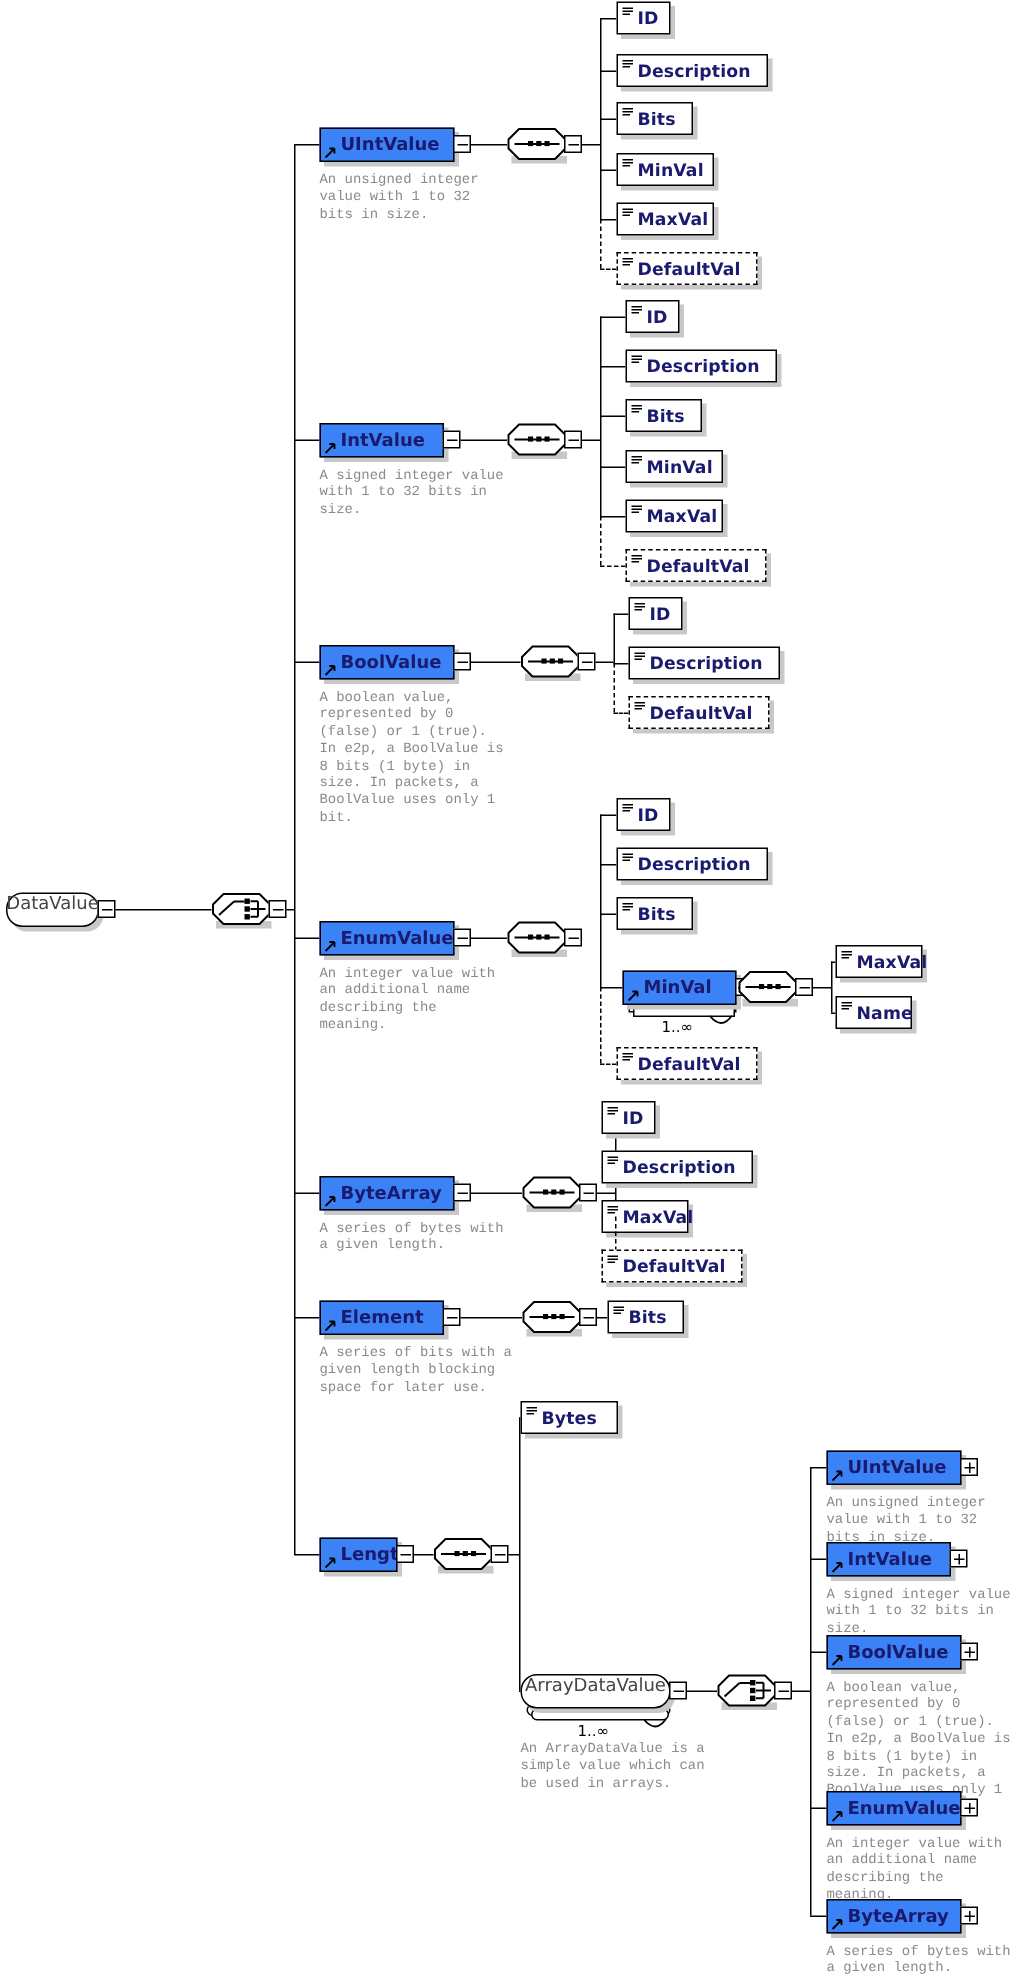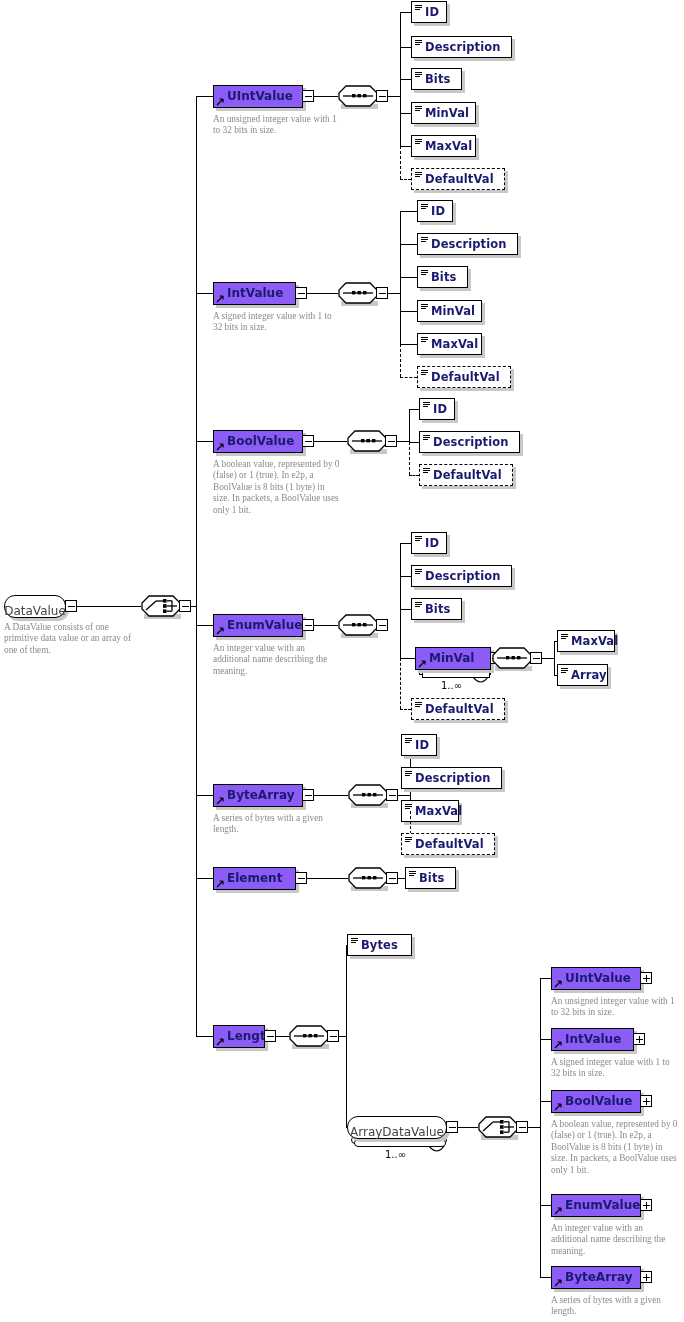--- a/index.html
+++ b/index.html
@@ -32,40 +32,40 @@
   .ebox .glyph i{display:block;background:#000;height:1px;margin-bottom:1px;}
   .ebox .glyph i:nth-child(1){width:7px;}
   .ebox .glyph i:nth-child(2){width:7px;}
   .ebox .glyph i:nth-child(3){width:5px;}
 
   .ebox.optional{border-style:dashed;border-width:1.4px;}
 
   
   .tbox{
     position:absolute;box-sizing:border-box;
-    border:1.6px solid #000;background:#8b5cf6;height:23px;
+    border:1.6px solid #000;background:#3b82f6;height:23px;
     box-shadow:3px 3px 0 0 #c8c8c8;
     display:flex;align-items:center;
     padding-left:13px;
     white-space:nowrap;
   }
   .tbox .lbl{font-size:12px;font-weight:bold;color:#1a1a6e;line-height:12px;}
   .tbox .arrow{
     position:absolute;left:2px;bottom:1px;width:9px;height:9px;
     font-size:9px;line-height:9px;color:#000;
   }
   .tbox .arrow svg{display:block;}
 
   
   .rbox{
     position:absolute;box-sizing:border-box;
     border:1.6px solid #000;background:#fff;height:23px;
     border-radius:11px;
     box-shadow:3px 3px 0 0 #c8c8c8;
-    display:flex;align-items:flex-end;justify-content:center;
+    display:flex;align-items:flex-start;justify-content:center;
     padding:0 10px;white-space:nowrap;
   }
   .rbox .lbl{font-size:12px;color:#444;line-height:12px;}
 
   
   .toggle{
     position:absolute;width:12px;height:12px;box-sizing:border-box;
     border:1.3px solid #000;background:#fff;
     display:flex;align-items:center;justify-content:center;
     font-size:11px;line-height:9px;font-weight:bold;color:#000;
@@ -88,40 +88,39 @@
   
   .ln{position:absolute;background:#000;}
   .lnh{height:1.2px;}
   .lnv{width:1.2px;}
   .dash-h{position:absolute;height:0;border-top:1.3px dashed #000;}
   .dash-v{position:absolute;width:0;border-left:1.3px dashed #000;}
 
   
   .desc{
     position:absolute;color:#8a8a8a;font-size:9.3px;line-height:11.4px;
-    font-family:Liberation Serif, serif;
+    font-family:Liberation Mono, monospace;
   }
   
   .card{
     position:absolute;color:#000;font-size:10px;line-height:10px;
     font-family:"DejaVu Sans",sans-serif;
   }
   .curve{position:absolute;}
 </style>
 </head>
 <body>
 
 <div id="canvas">
     <div class="rbox" style="left: 4px; top: 594.5px; width: 62px;">
       <span class="lbl">DataValue</span>
     </div>
     <div class="toggle" style="left: 65px; top: 600px;">
       <div class="h" style="left: 1.5px; top: 4.5px;"></div>
     </div>
-    <div class="desc" style="left: 4px; top: 622px; width: 128px;">A DataValue consists of one primitive data value or an array of one of them.</div>
     <div class="ln lnh" style="left: 77px; top: 606px; width: 64px;"></div>
     <div class="comp" style="left: 141px; top: 594px;">
       <svg width="44" height="28" viewBox="0 0 44 28">
         <path d="M9 25 L3 25 L3 20 L9 20 L34 20 L40 20 L40 25 L34 25 Z" fill="#c8c8c8" stroke="none"></path>
         <path d="M8 2 L32 2 L39 9 L39 15 L32 22 L8 22 L1 15 L1 9 Z" fill="#fff" stroke="#000" stroke-width="1.3"></path>
         <line x1="5" y1="16" x2="15" y2="7" stroke="#000" stroke-width="1.3"></line>
         <line x1="15" y1="7" x2="22" y2="7" stroke="#000" stroke-width="1.3"></line>
         <rect x="22" y="5" width="3.6" height="3.6" fill="#000"></rect>
         <rect x="22" y="10.2" width="3.6" height="3.6" fill="#000"></rect>
         <rect x="22" y="15.4" width="3.6" height="3.6" fill="#000"></rect>
@@ -460,21 +459,21 @@
       </div>
       <span class="lbl">MaxVal</span>
     </div>
     <div class="ln lnh" style="left: 554px; top: 675px; width: 3px;"></div>
     <div class="ebox" style="left: 557px; top: 664px; width: 51px;">
       <div class="glyph">
         <i></i>
         <i></i>
         <i></i>
       </div>
-      <span class="lbl">Array</span>
+      <span class="lbl">Name</span>
     </div>
     <div class="dash-v" style="left: 400px; top: 658px; height: 51px;"></div>
     <div class="dash-h" style="left: 400px; top: 709px; width: 11px;"></div>
     <div class="ebox optional" style="left: 411px; top: 698px; width: 94px;">
       <div class="glyph">
         <i></i>
         <i></i>
         <i></i>
       </div>
       <span class="lbl">DefaultVal</span>
@@ -550,20 +549,21 @@
       <span class="arrow">
         <svg width="9" height="9" viewBox="0 0 9 9">
           <path d="M1 8 L7 2 M7 2 L3.6 2 M7 2 L7 5.4" stroke="#000" stroke-width="1.2" fill="none"></path>
         </svg>
       </span>
       <span class="lbl">Element</span>
     </div>
     <div class="toggle" style="left: 295px; top: 872px;">
       <div class="h" style="left: 1.5px; top: 4.5px;"></div>
     </div>
+    <div class="desc" style="left: 213px; top: 896px; width: 135px;">A series of bits with a given length blocking space for later use.</div>
     <div class="ln lnh" style="left: 307px; top: 878px; width: 41px;"></div>
     <div class="comp" style="left: 348px; top: 866px;">
       <svg width="44" height="28" viewBox="0 0 44 28">
         <path d="M9 25 L3 25 L3 20 L9 20 L34 20 L40 20 L40 25 L34 25 Z" fill="#c8c8c8" stroke="none"></path>
         <path d="M8 2 L32 2 L39 9 L39 15 L32 22 L8 22 L1 15 L1 9 Z" fill="#fff" stroke="#000" stroke-width="1.3"></path>
         <line x1="5" y1="12" x2="35" y2="12" stroke="#000" stroke-width="1.3"></line>
         <rect x="14" y="10" width="3.4" height="3.4" fill="#000"></rect>
         <rect x="19.5" y="10" width="3.4" height="3.4" fill="#000"></rect>
         <rect x="25" y="10" width="3.4" height="3.4" fill="#000"></rect>
       </svg>
@@ -623,20 +623,21 @@
     <div class="rbox" style="left: 347px; top: 1115.5px; width: 100px;">
       <span class="lbl">ArrayDataValue</span>
     </div>
     <div class="toggle" style="left: 446px; top: 1121px;">
       <div class="h" style="left: 1.5px; top: 4.5px;"></div>
     </div>
     <div class="curve" style="left: 429px; top: 1140.5px; width: 16px; height: 10px;"><svg width="16" height="10" viewBox="0 0 16 10">
         <path d="M0 0 Q8 10 15 0" stroke="#000" stroke-width="1.2" fill="none"></path>
       </svg></div>
     <div class="card" style="left: 385px; top: 1149.5px;">1..∞</div>
+    <div class="desc" style="left: 347px; top: 1160px; width: 126px;">An ArrayDataValue is a simple value which can be used in arrays.</div>
     <div class="ln lnh" style="left: 458px; top: 1127px; width: 20px;"></div>
     <div class="comp" style="left: 478px; top: 1115px;">
       <svg width="44" height="28" viewBox="0 0 44 28">
         <path d="M9 25 L3 25 L3 20 L9 20 L34 20 L40 20 L40 25 L34 25 Z" fill="#c8c8c8" stroke="none"></path>
         <path d="M8 2 L32 2 L39 9 L39 15 L32 22 L8 22 L1 15 L1 9 Z" fill="#fff" stroke="#000" stroke-width="1.3"></path>
         <line x1="5" y1="16" x2="15" y2="7" stroke="#000" stroke-width="1.3"></line>
         <line x1="15" y1="7" x2="22" y2="7" stroke="#000" stroke-width="1.3"></line>
         <rect x="22" y="5" width="3.6" height="3.6" fill="#000"></rect>
         <rect x="22" y="10.2" width="3.6" height="3.6" fill="#000"></rect>
         <rect x="22" y="15.4" width="3.6" height="3.6" fill="#000"></rect>

